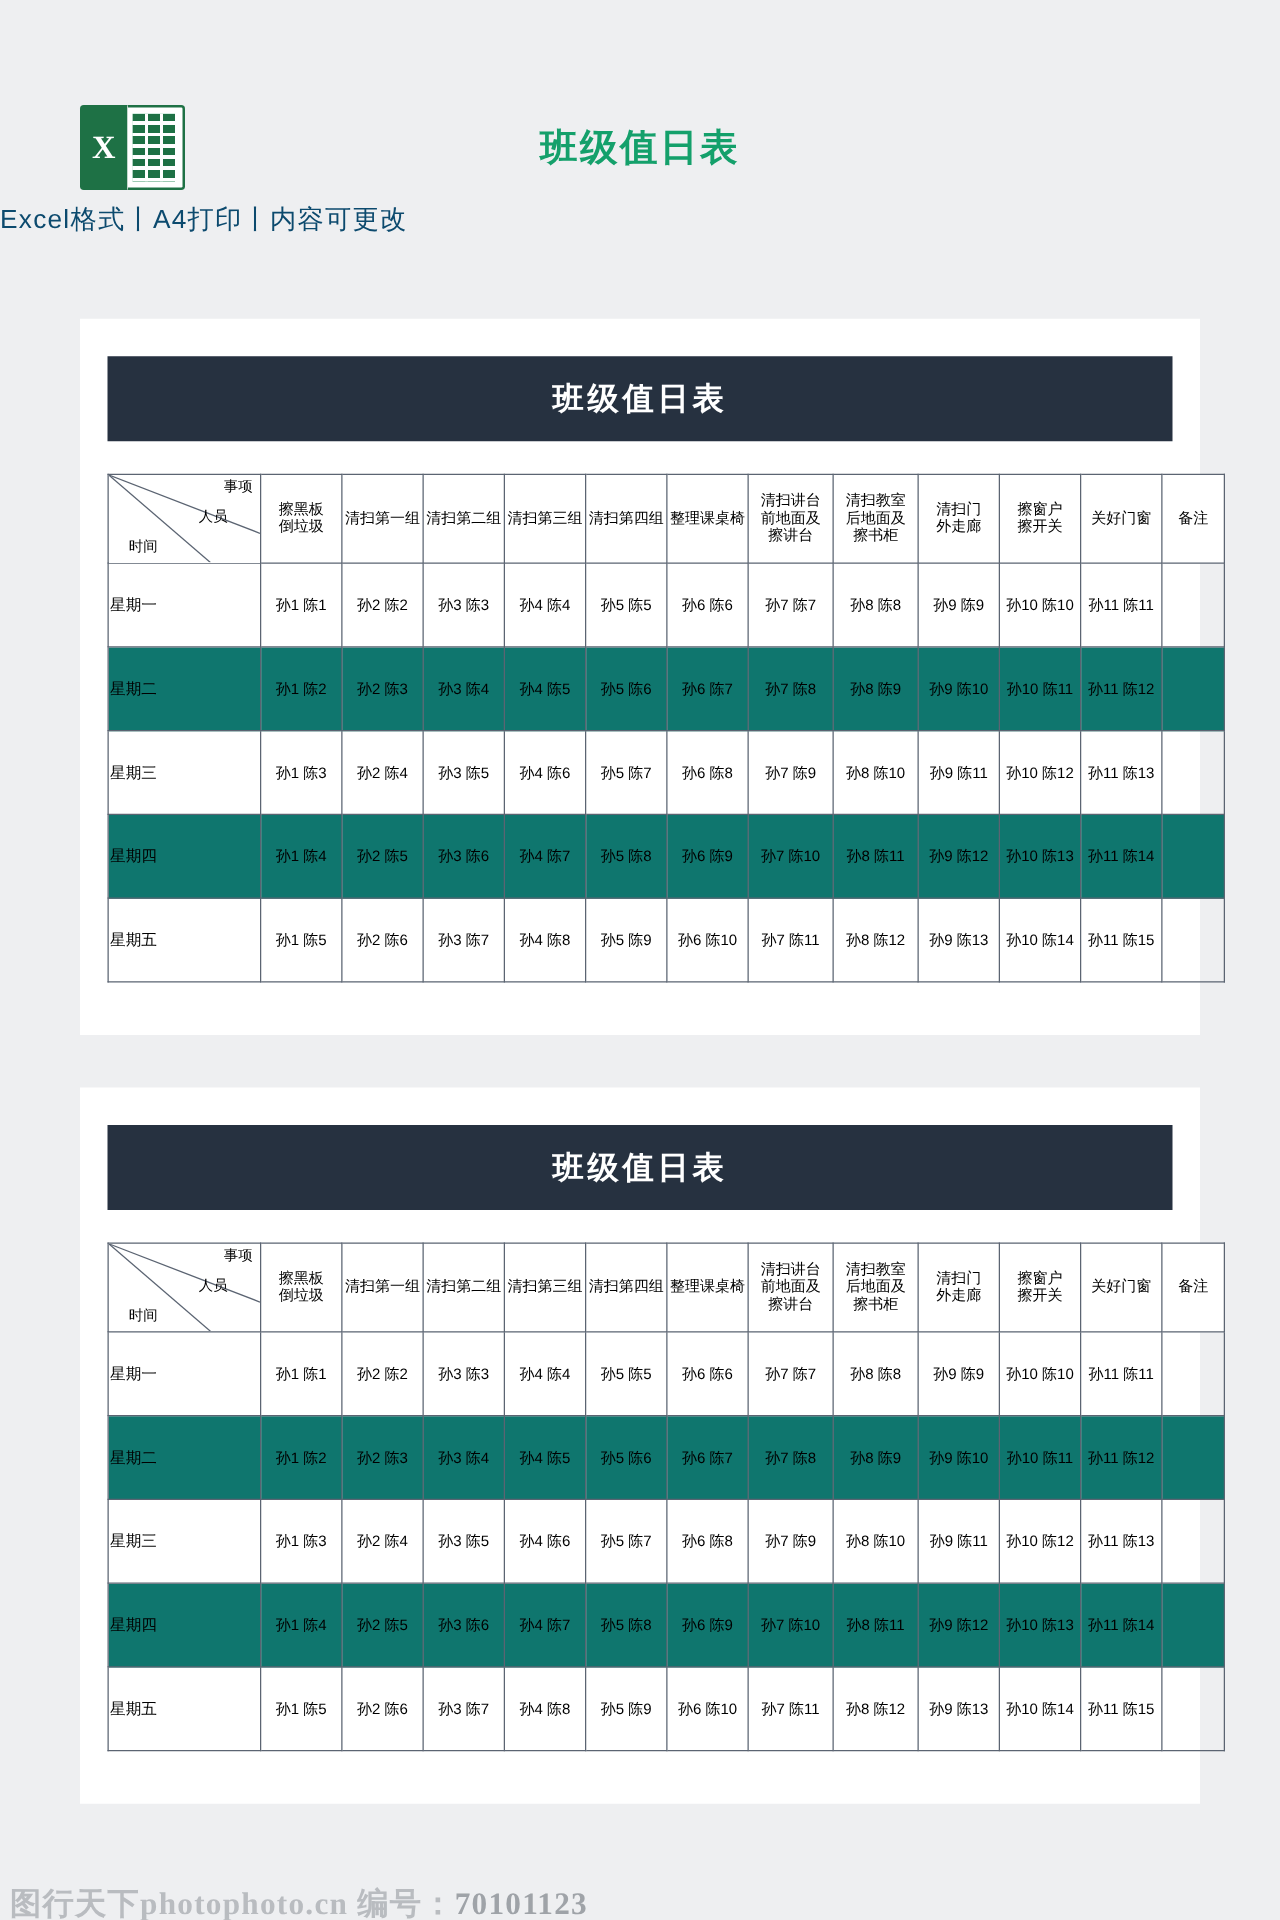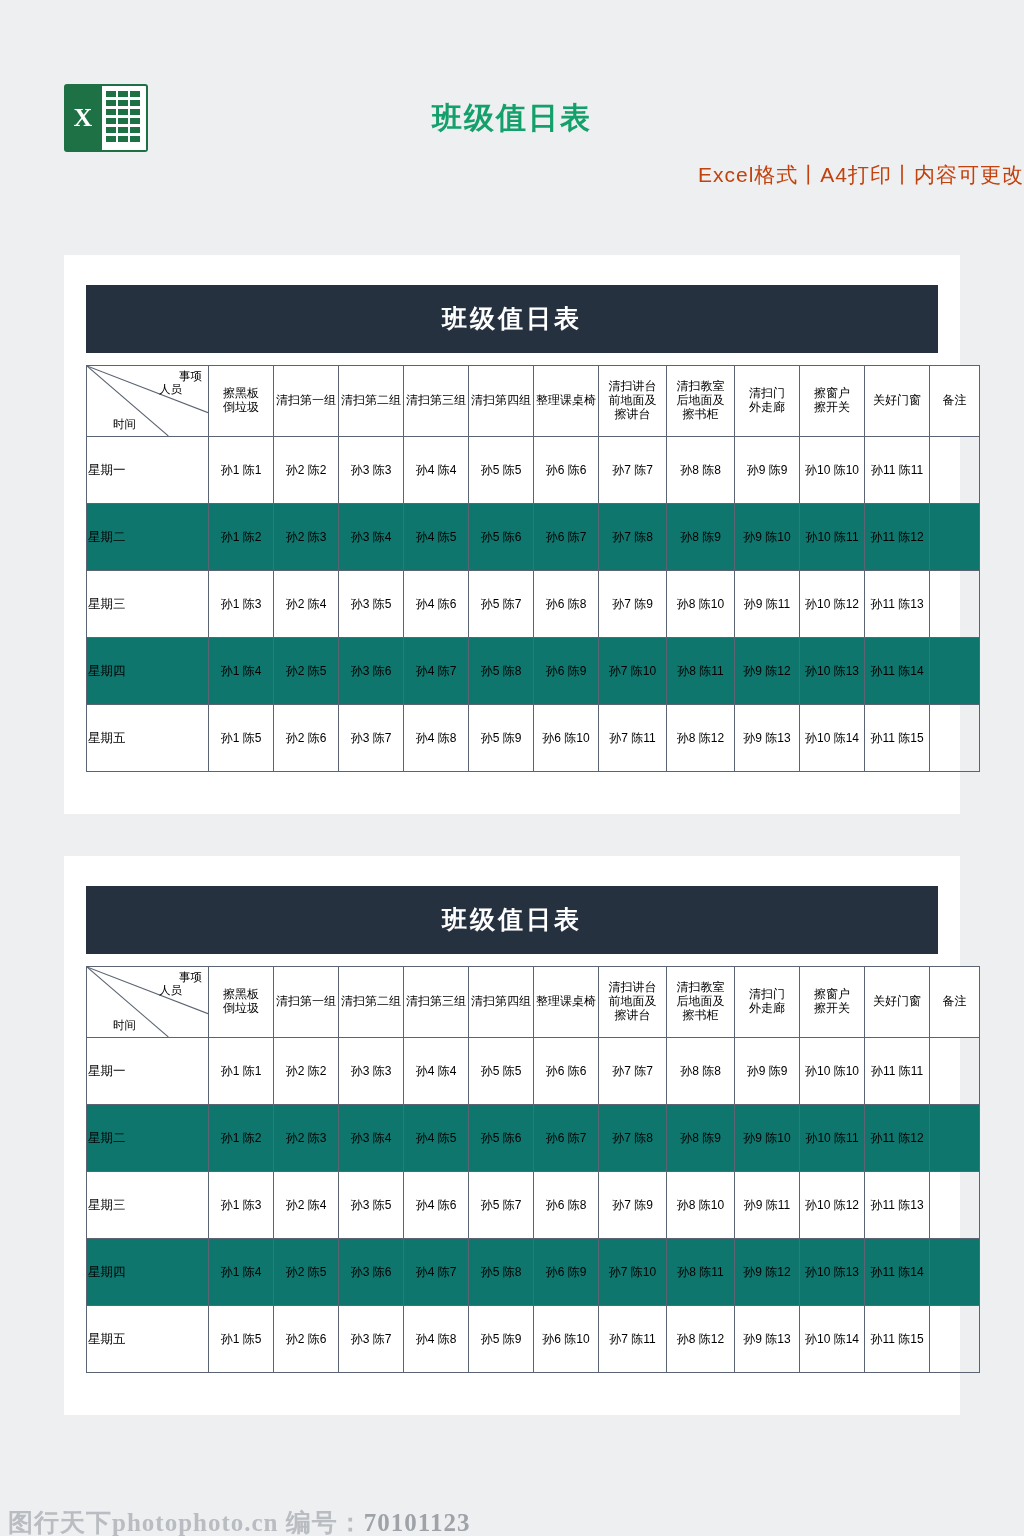--- a/index.html
+++ b/index.html
@@ -68,26 +68,25 @@
   }
   .title-main {
     text-align: center;
     color: #14a06b;
     font-size: 30px;
     font-weight: bold;
     padding-top: 98px;
     letter-spacing: 2px;
   }
   .title-sub {
-    text-align: right;
-    color: #c2410c;
+    text-align: left;
+    color: #0c4a6e;
     font-size: 21px;
     padding-top: 22px;
     letter-spacing: 1px;
-    padding-left: 19px;
   }
 
   
   .card {
     margin: 0 auto;
     width: 896px;
     background: #fff;
     box-sizing: border-box;
     padding: 30px 22px 42px 22px;
   }
@@ -101,21 +100,21 @@
     font-size: 25px;
     font-weight: bold;
     letter-spacing: 3px;
     padding: 17px 0 18px 0;
     margin: 0 0 0 0;
   }
   table.duty {
     border-collapse: collapse;
     width: 100%;
     table-layout: fixed;
-    margin-top: 12px;
+    margin-top: 26px;
   }
   table.duty td, table.duty th {
     border: 1px solid #5b6472;
     font-size: 12px;
     color: #000;
     text-align: center;
     vertical-align: middle;
     font-weight: normal;
     padding: 2px 1px;
   }
@@ -131,22 +130,22 @@
     height: 66px;
   }
   .corner .diag {
     position: absolute;
     left: 0; top: 0; width: 100%; height: 100%;
     overflow: hidden;
   }
   .corner .diag svg { display: block; width: 100%; height: 100%; }
   .corner .lbl { position: absolute; font-size: 11.5px; color: #000; white-space: nowrap; }
   .corner .lbl-item { right: 6px; top: 4px; }
-  .corner .lbl-person { right: 26px; top: 17px; }
-  .corner .lbl-time { left: 26px; bottom: 5px; }
+  .corner .lbl-person { right: 26px; top: 28px; }
+  .corner .lbl-time { left: 16px; bottom: 5px; }
 
   tbody td { height: 62px; }
   tbody tr.alt td { background: #0f766e; }
   tbody td.day { text-align: left; padding-right: 16px; font-size: 12.5px; }
 
   
   col.c-corner { width: 122px; }
   col.c-std    { width: 65px; }
   col.c-wide   { width: 68px; }
   col.c-note   { width: 50px; }

